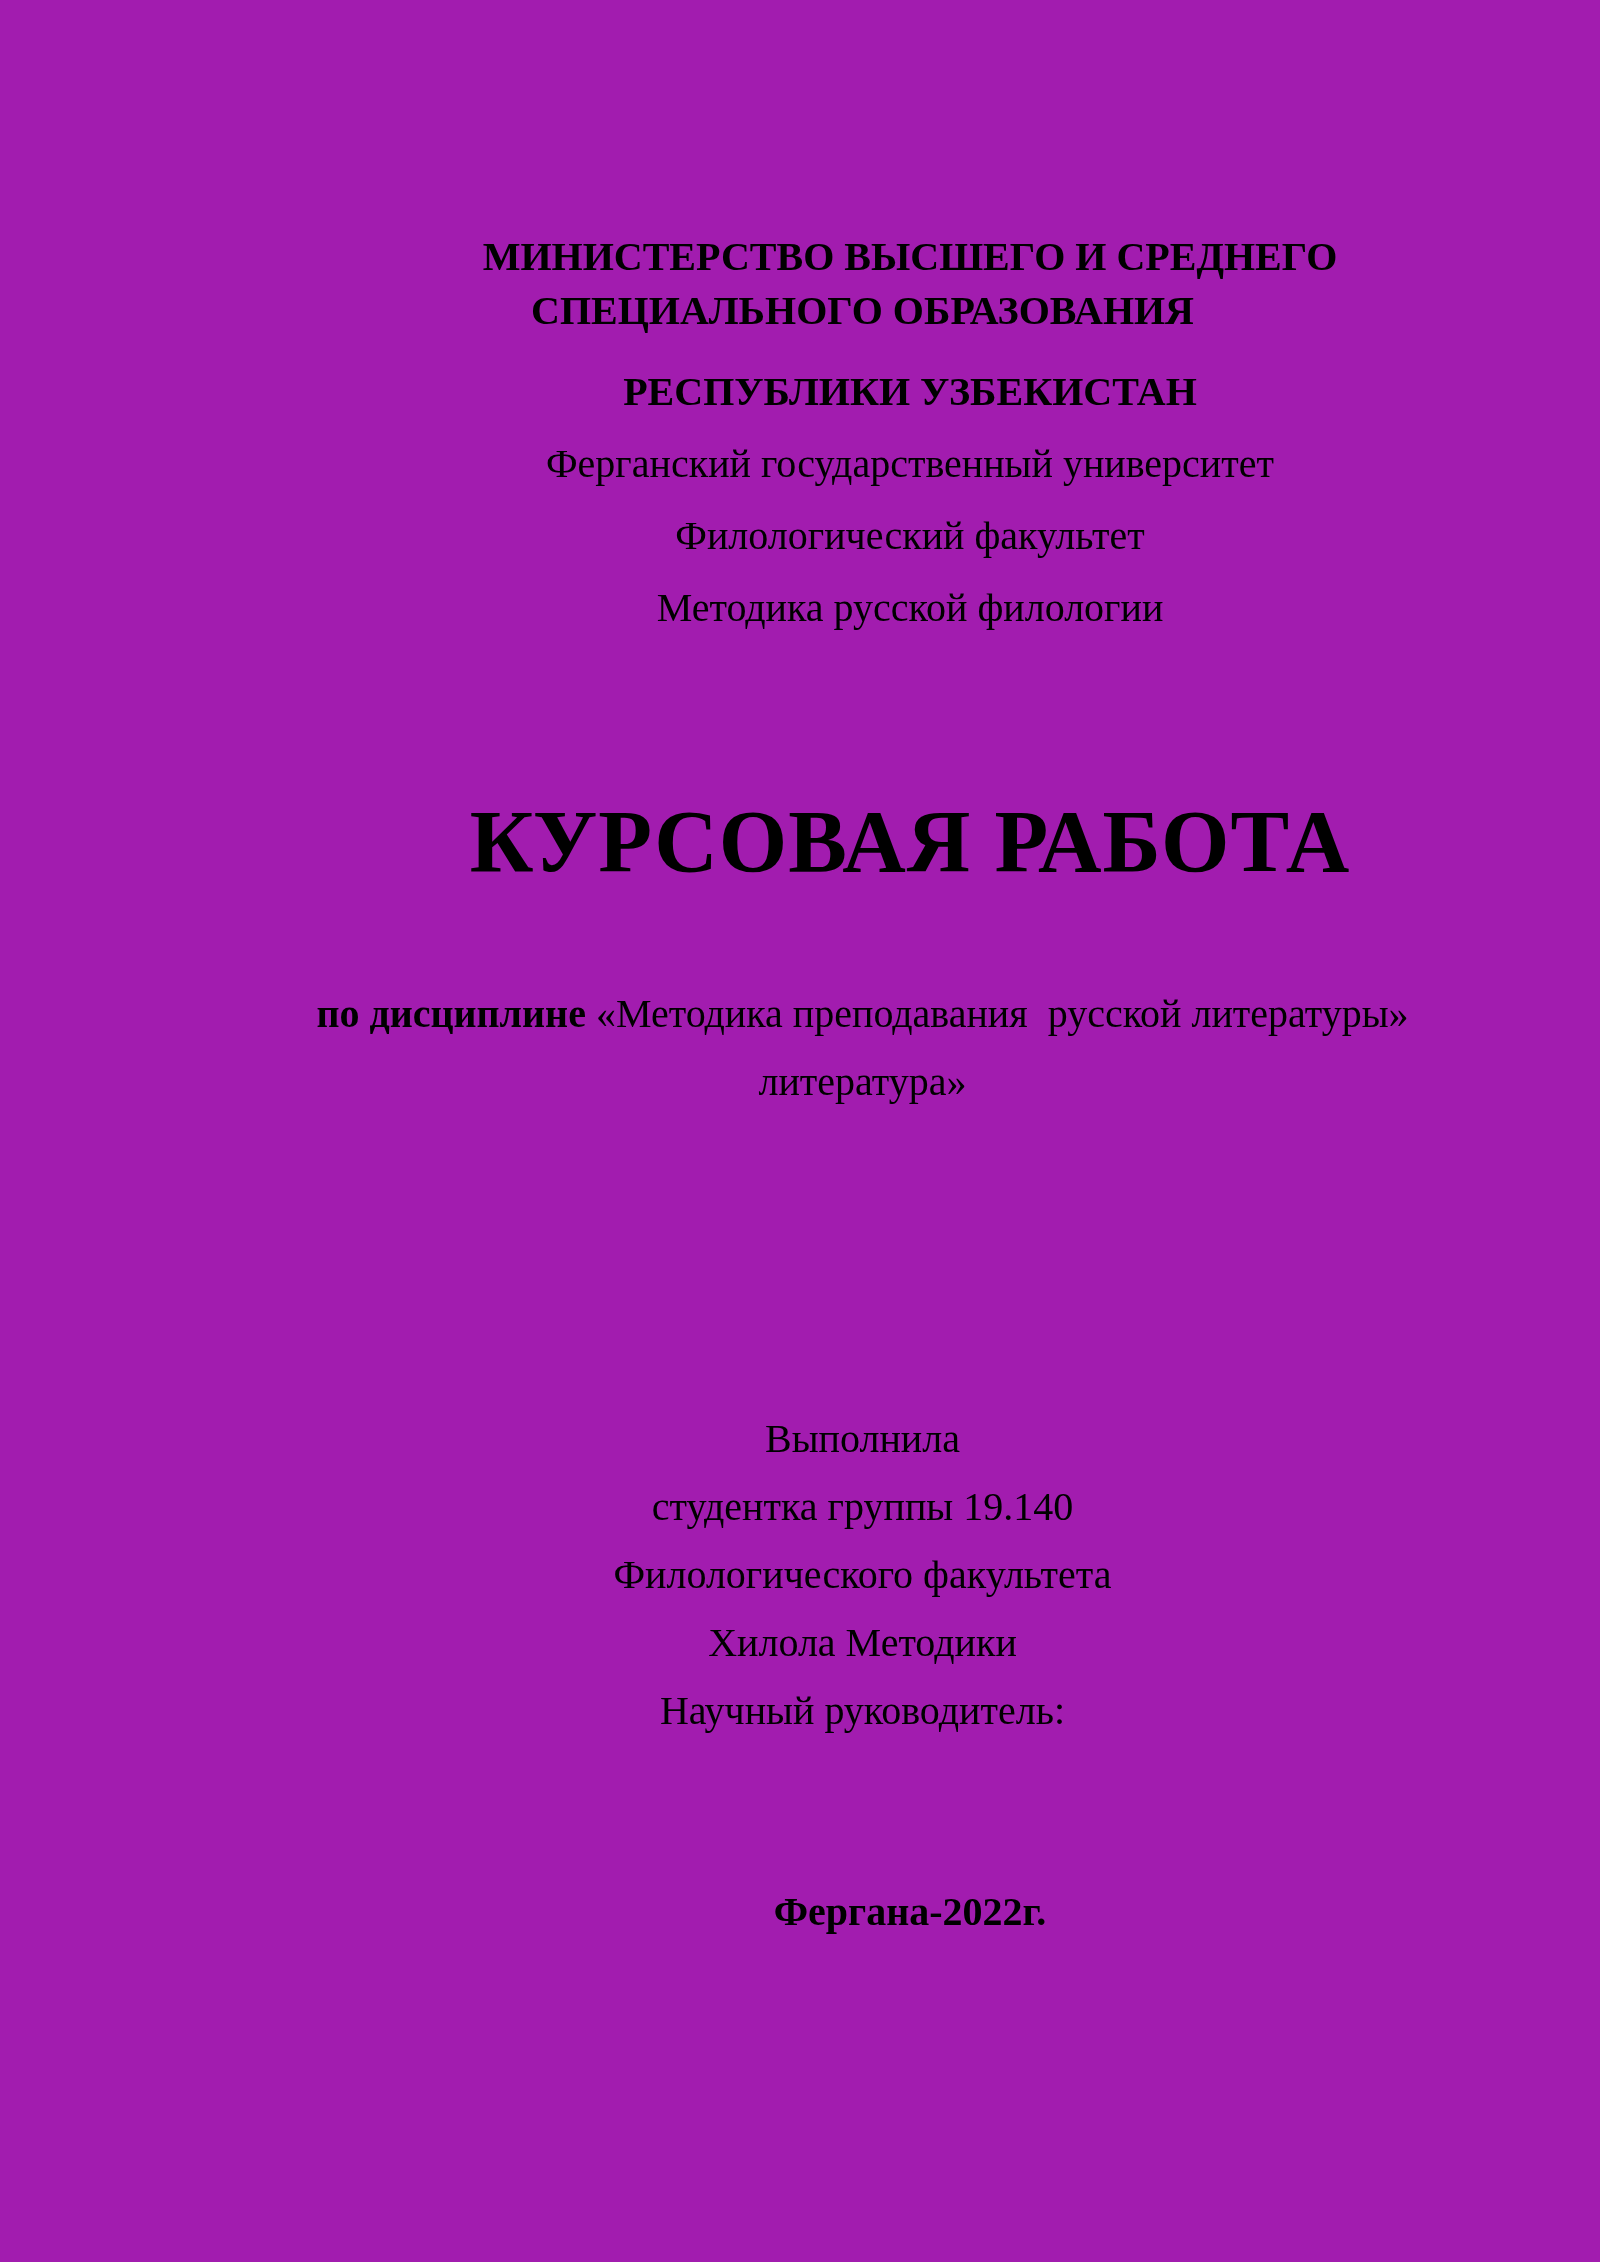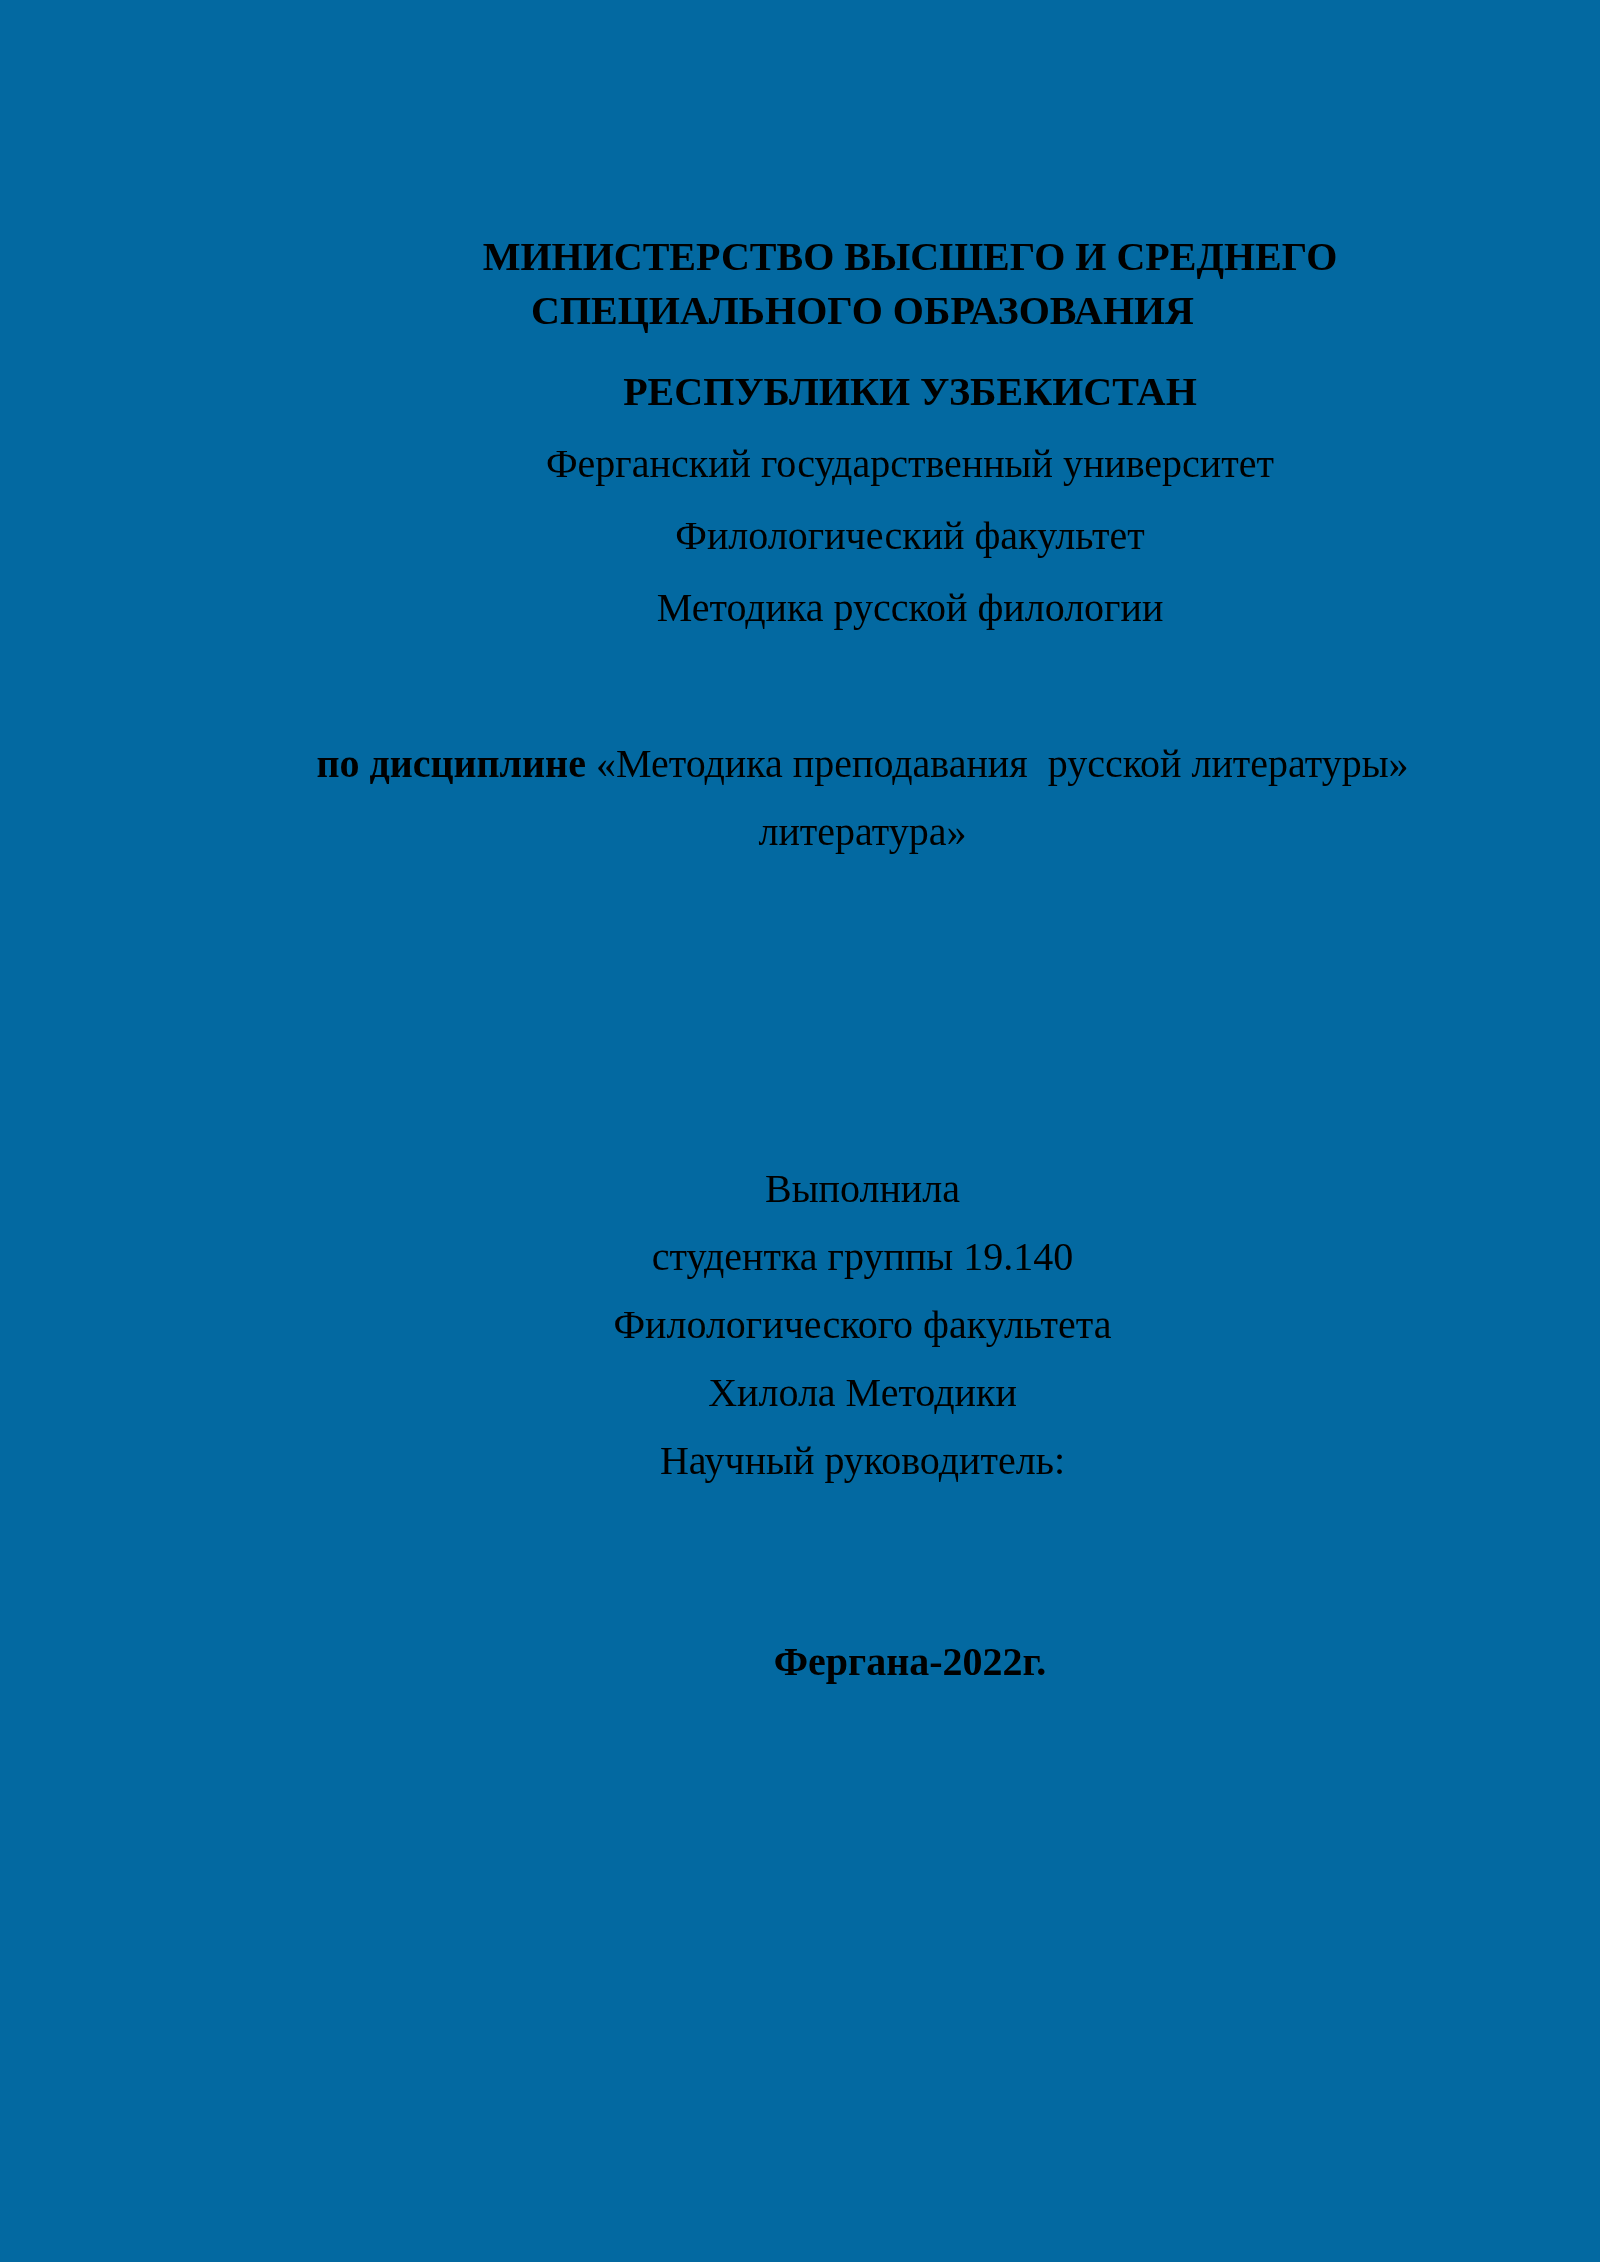--- a/index.html
+++ b/index.html
@@ -4,21 +4,21 @@
 <style>
   html, body {
     margin: 0;
     padding: 0;
     background: #ffffff;
   }
   .page {
     position: relative;
     width: 1600px;
     height: 2262px;
-    background: #0369a1;
+    background: #a21caf;
     color: #000000;
     font-family: "Liberation Serif", "DejaVu Serif", serif;
     overflow: hidden;
   }
   .content {
     position: absolute;
     left: 235px;
     right: 110px;
     top: 0;
   }
@@ -62,20 +62,21 @@
     </div>
 
     <p class="line bold indent republic">РЕСПУБЛИКИ УЗБЕКИСТАН</p>
 
     <p class="line indent gap4">Ферганский государственный университет</p>
 
     <p class="line indent gap4">Филологический факультет</p>
 
     <p class="line indent gap4">Методика русской филологии</p>
 
+    <p class="line main-title indent">КУРСОВАЯ РАБОТА</p>
 
     <p class="line discipline"><span class="bold">по дисциплине</span><span> «Методика преподавания  русской литературы»</span></p>
 
 
     <p class="line">литература»</p>
 
     <div class="author-block">
       <p class="line">Выполнила</p>
       <p class="line">студентка группы 19.140</p>
       <p class="line">Филологического факультета</p>

